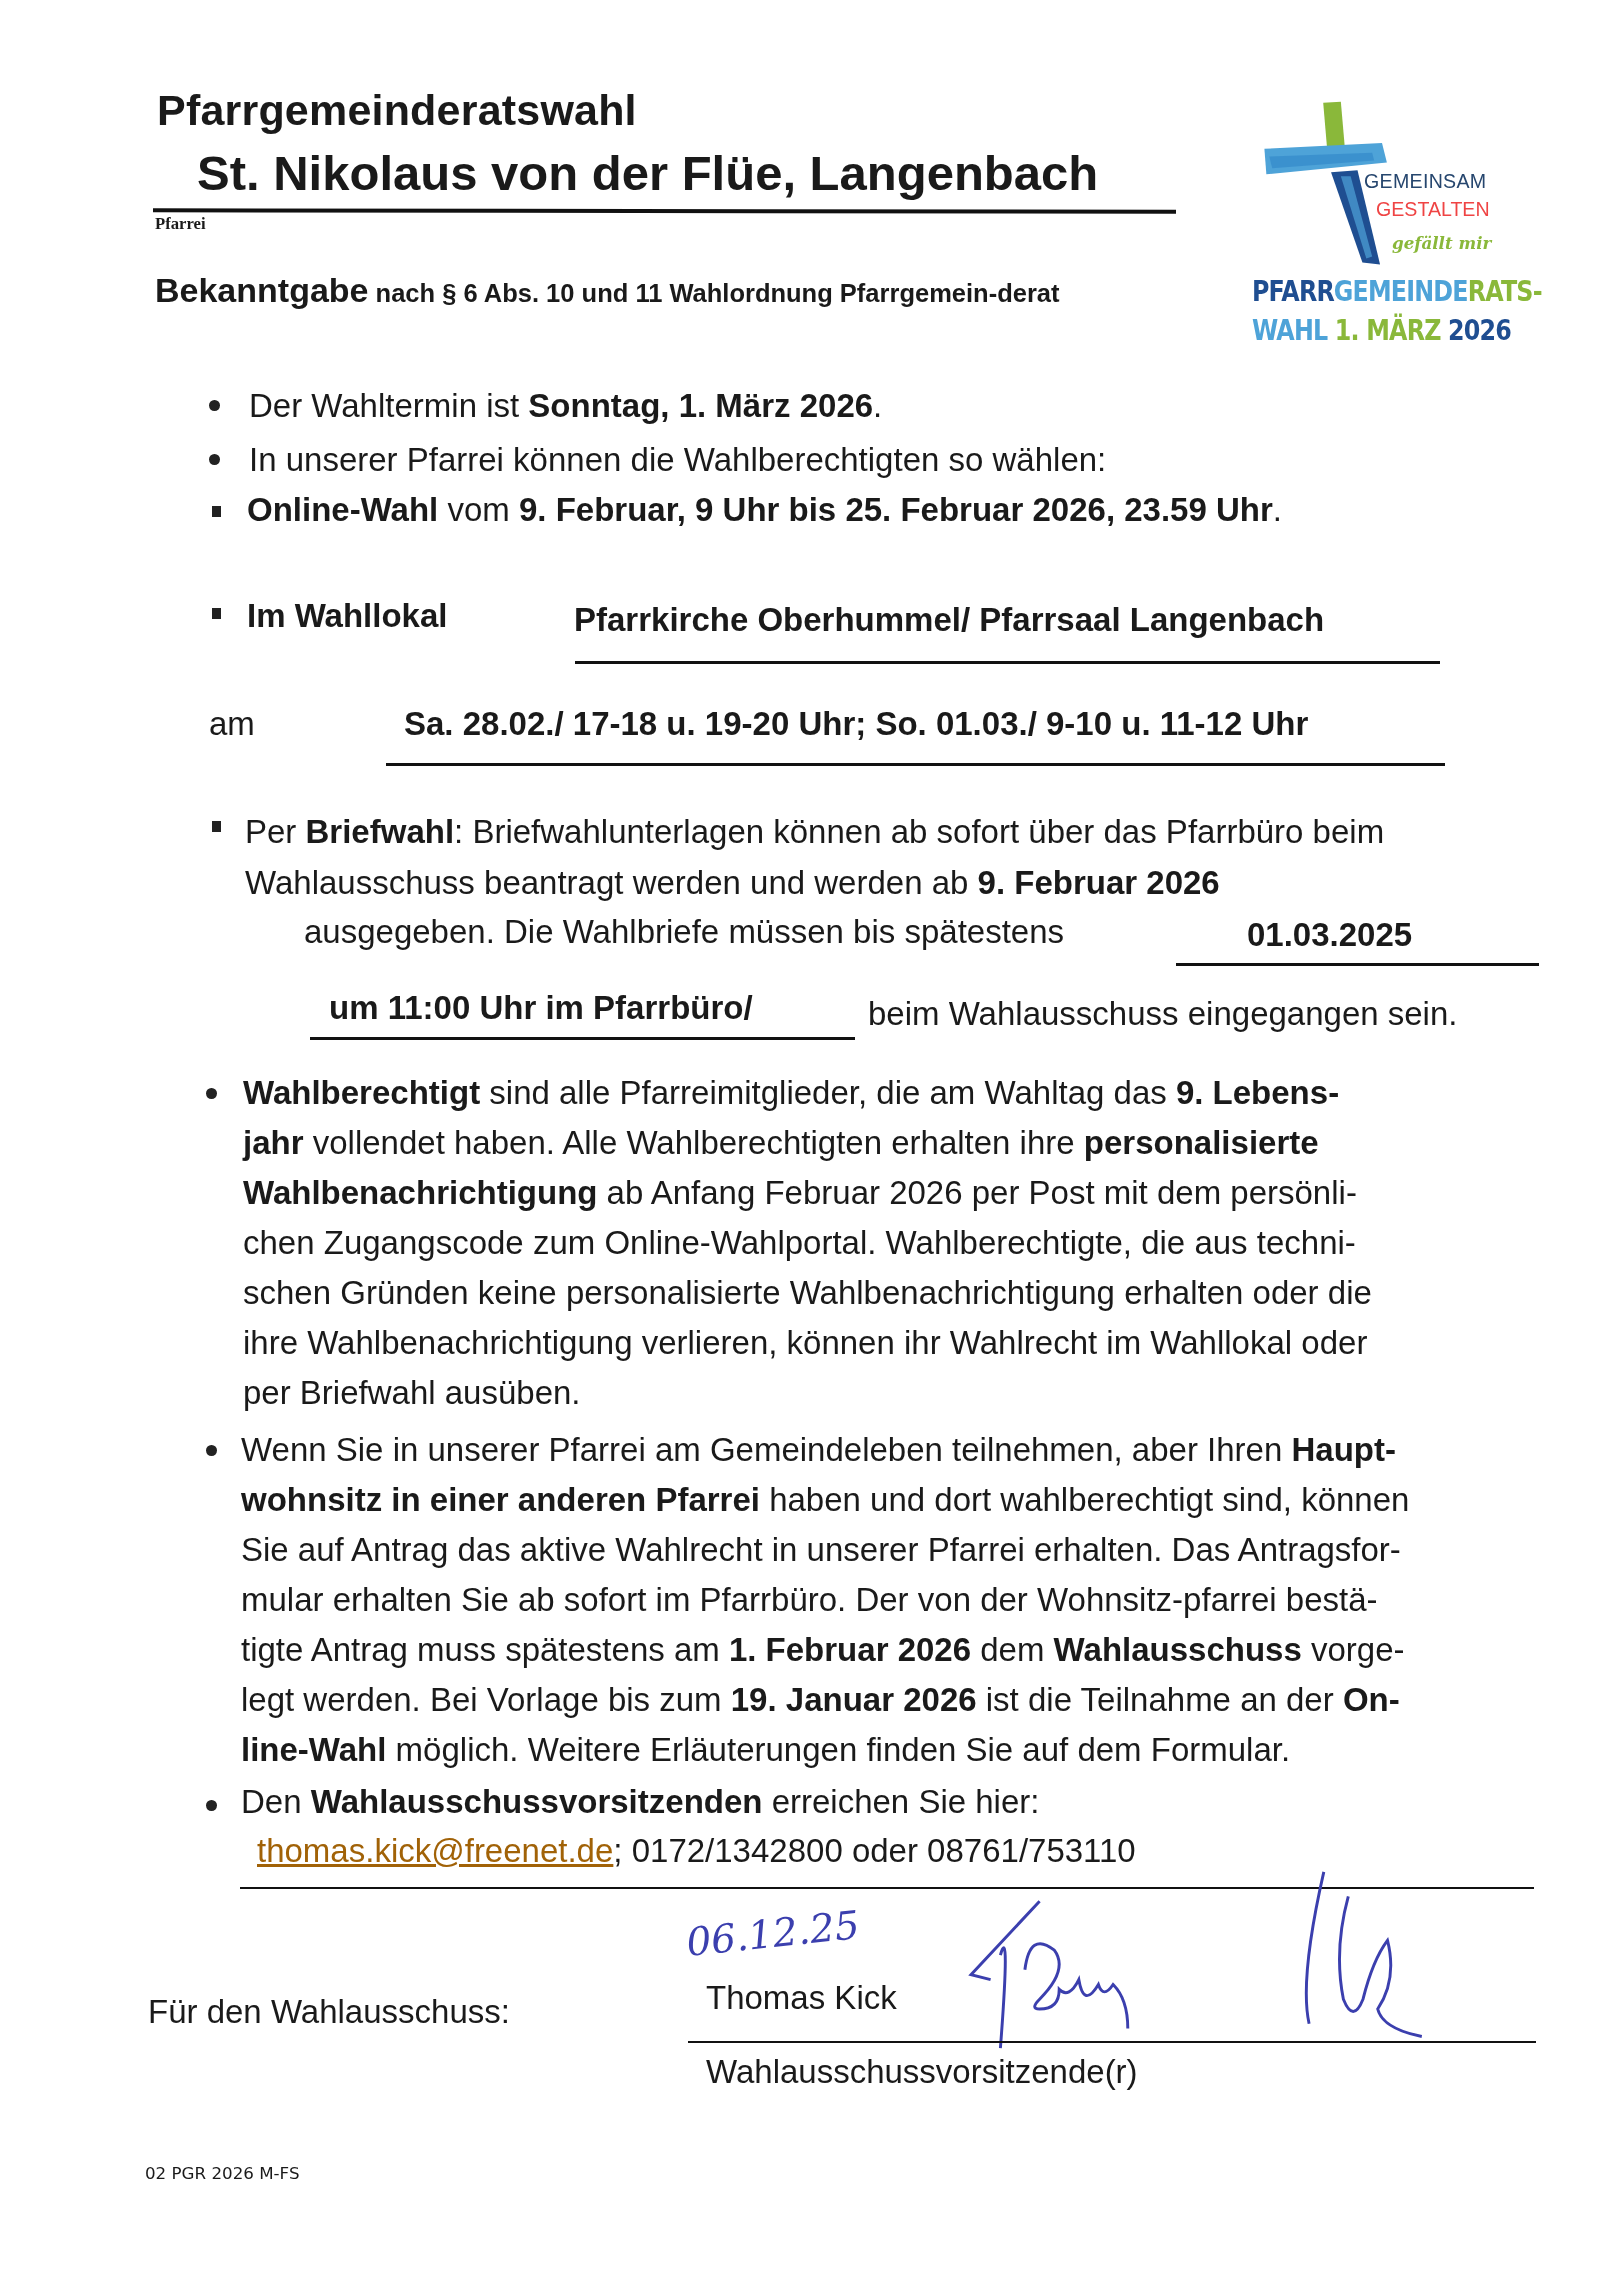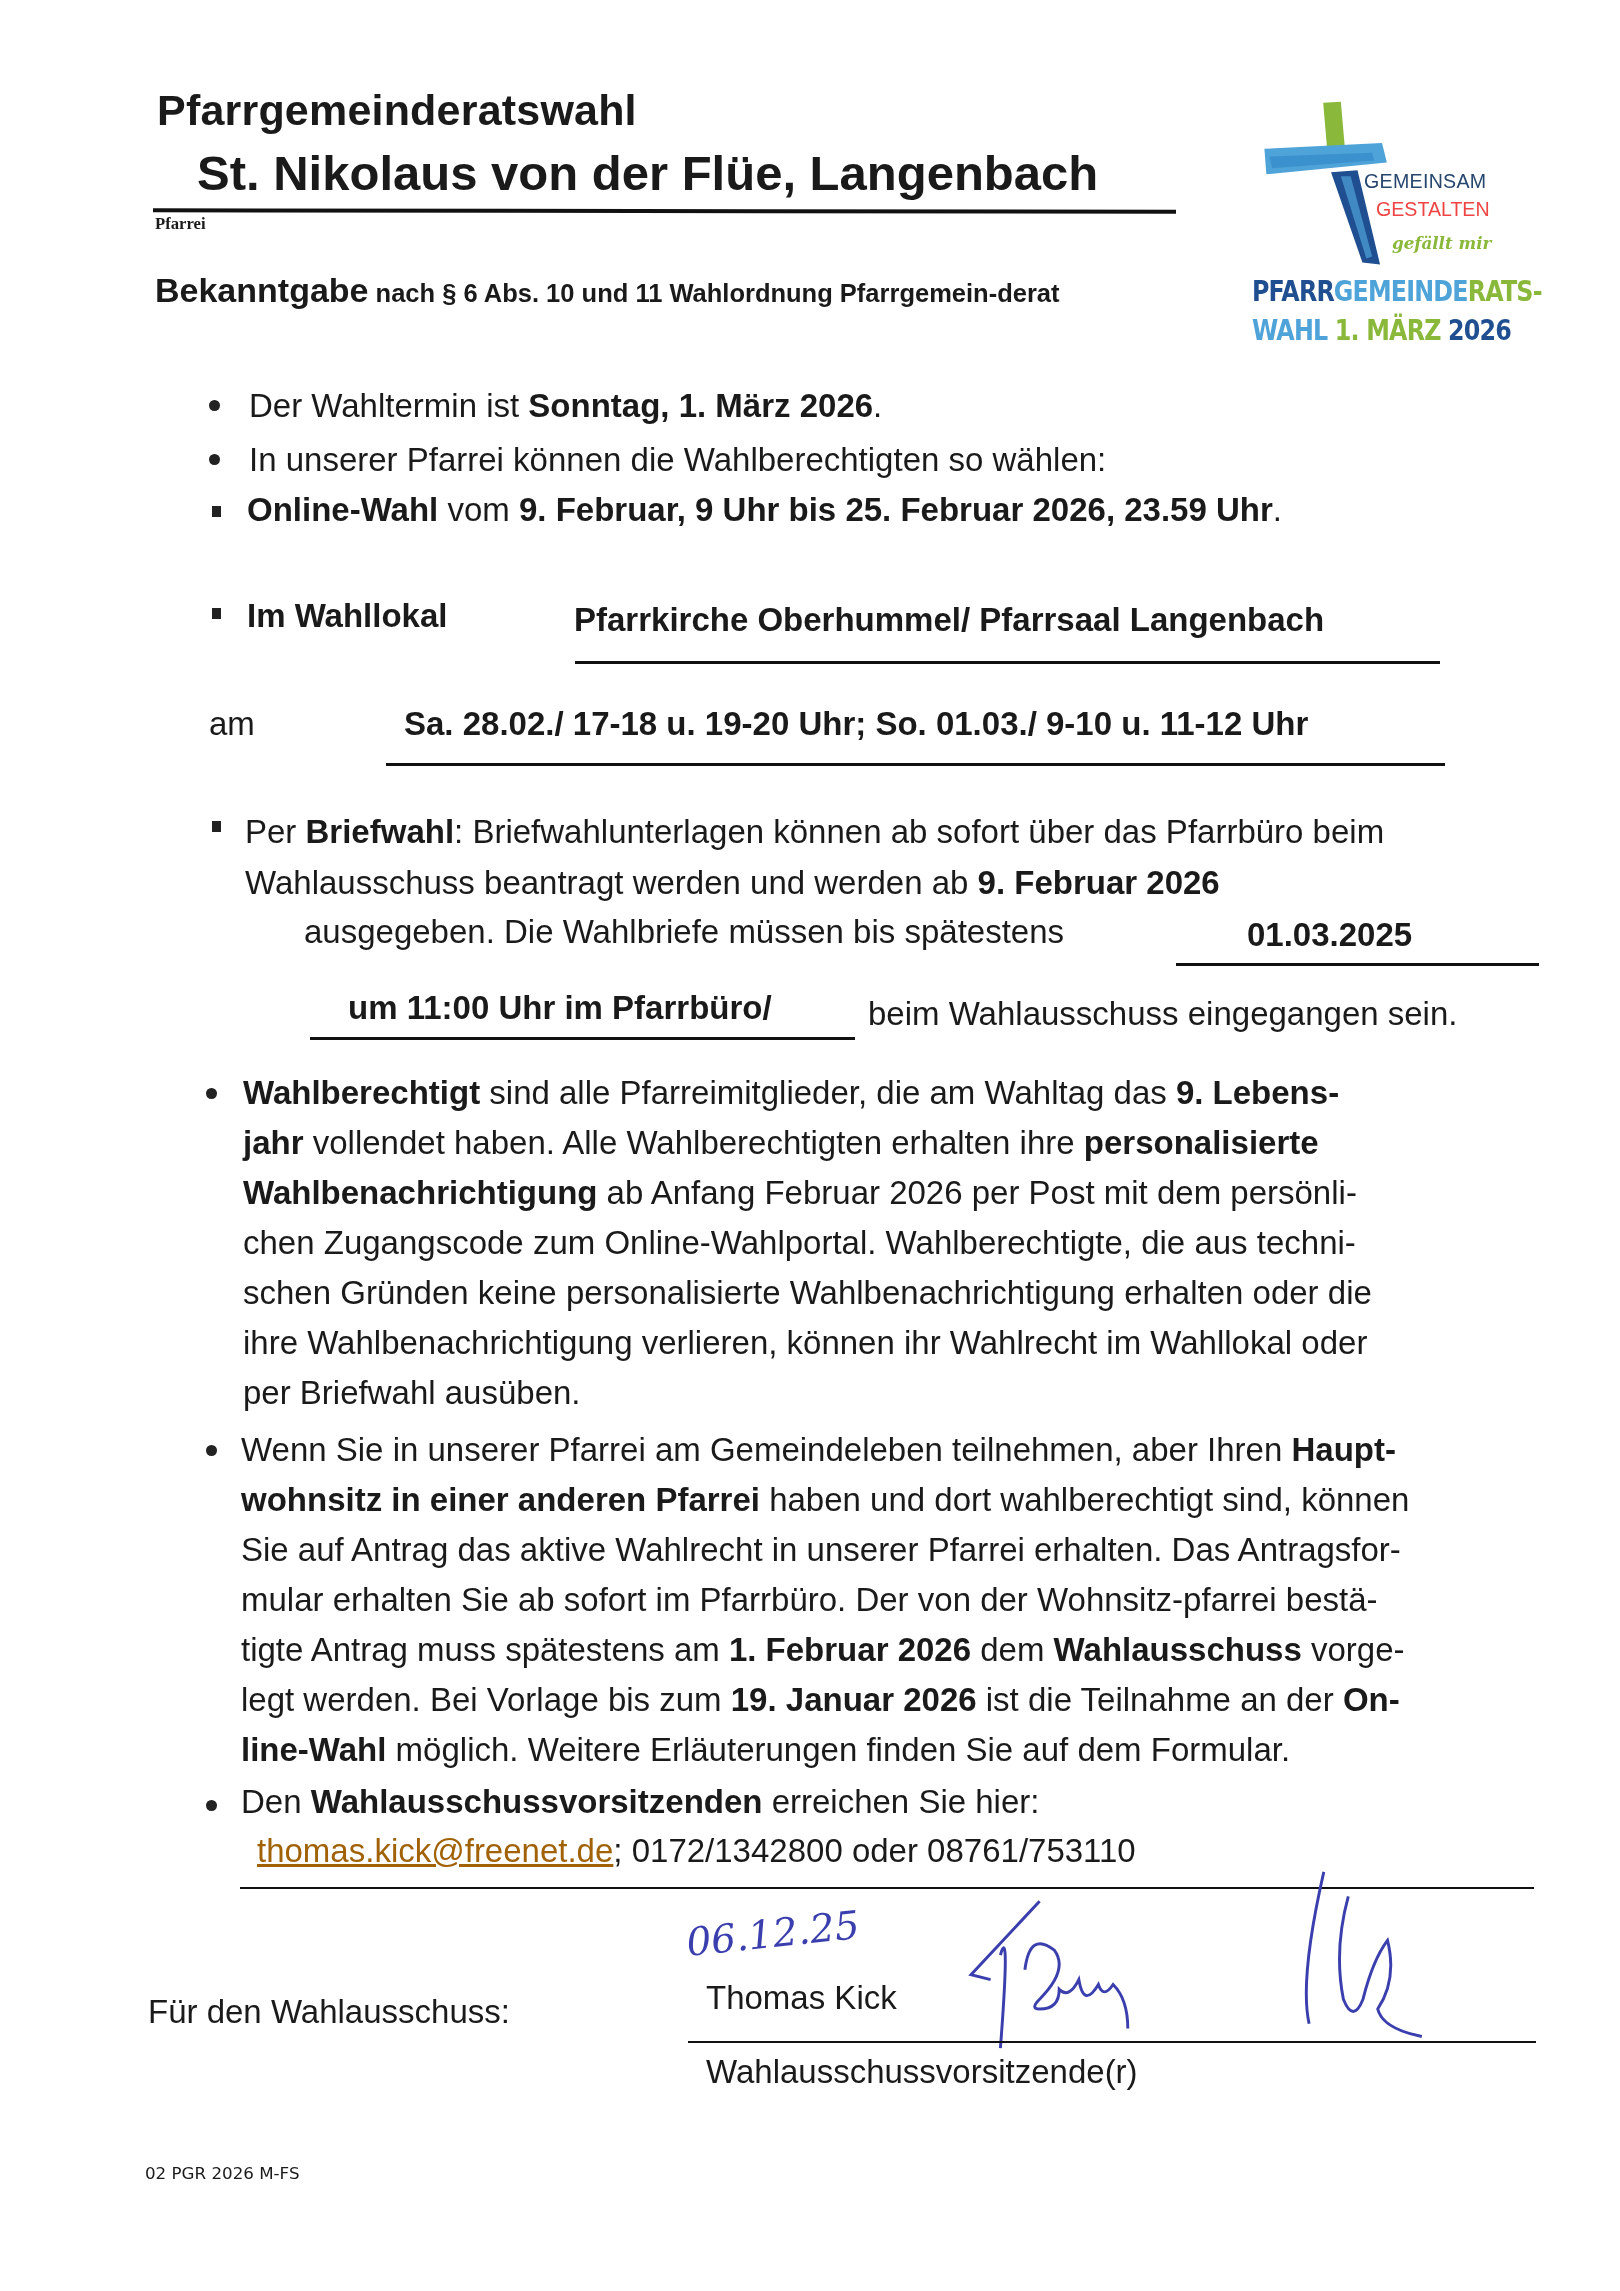--- a/index.html
+++ b/index.html
@@ -80,21 +80,21 @@
 <div class="abs bullet-sq" style="left:212px;top:821px"></div>
 <div class="abs txt" style="left:245px;top:810px">
   <span>Per </span><span class="b">Briefwahl</span><span>: Briefwahlunterlagen können ab sofort über das Pfarrbüro beim</span>
 </div>
 <div class="abs txt" style="left:245px;top:861px">
   <span>Wahlausschuss beantragt werden und werden ab </span><span class="b">9. Februar 2026</span>
 </div>
 <div class="abs txt" style="left:304px;top:910px">ausgegeben. Die Wahlbriefe müssen bis spätestens</div>
 <div class="abs txt b" style="left:1247px;top:913px">01.03.2025</div>
 <div class="abs uline" style="left:1176px;top:963px;width:363px"></div>
-<div class="abs txt b" style="left:348px;top:986px">um 11:00 Uhr im Pfarrbüro/</div>
+<div class="abs txt b" style="left:329px;top:986px">um 11:00 Uhr im Pfarrbüro/</div>
 <div class="abs uline" style="left:310px;top:1037px;width:545px"></div>
 <div class="abs txt" style="left:868px;top:992px">beim Wahlausschuss eingegangen sein.</div>
 
 <div class="abs bullet-dot" style="left:206px;top:1088px"></div>
 <div class="abs para" id="elig" style="left:243px;top:1068px">
     <div style="white-space: nowrap;"><span class="b">Wahlberechtigt</span><span> sind alle Pfarreimitglieder, die am Wahltag das </span><span class="b">9. Lebens-</span></div>
     <div style="white-space: nowrap;"><span class="b">jahr</span><span> vollendet haben. Alle Wahlberechtigten erhalten ihre </span><span class="b">personalisierte</span></div>
     <div style="white-space: nowrap;"><span class="b">Wahlbenachrichtigung</span><span> ab Anfang Februar 2026 per Post mit dem persönli-</span></div>
     <div style="white-space: nowrap;"><span>chen Zugangscode zum Online-Wahlportal. Wahlberechtigte, die aus techni-</span></div>
     <div style="white-space: nowrap;"><span>schen Gründen keine personalisierte Wahlbenachrichtigung erhalten oder die</span></div>

